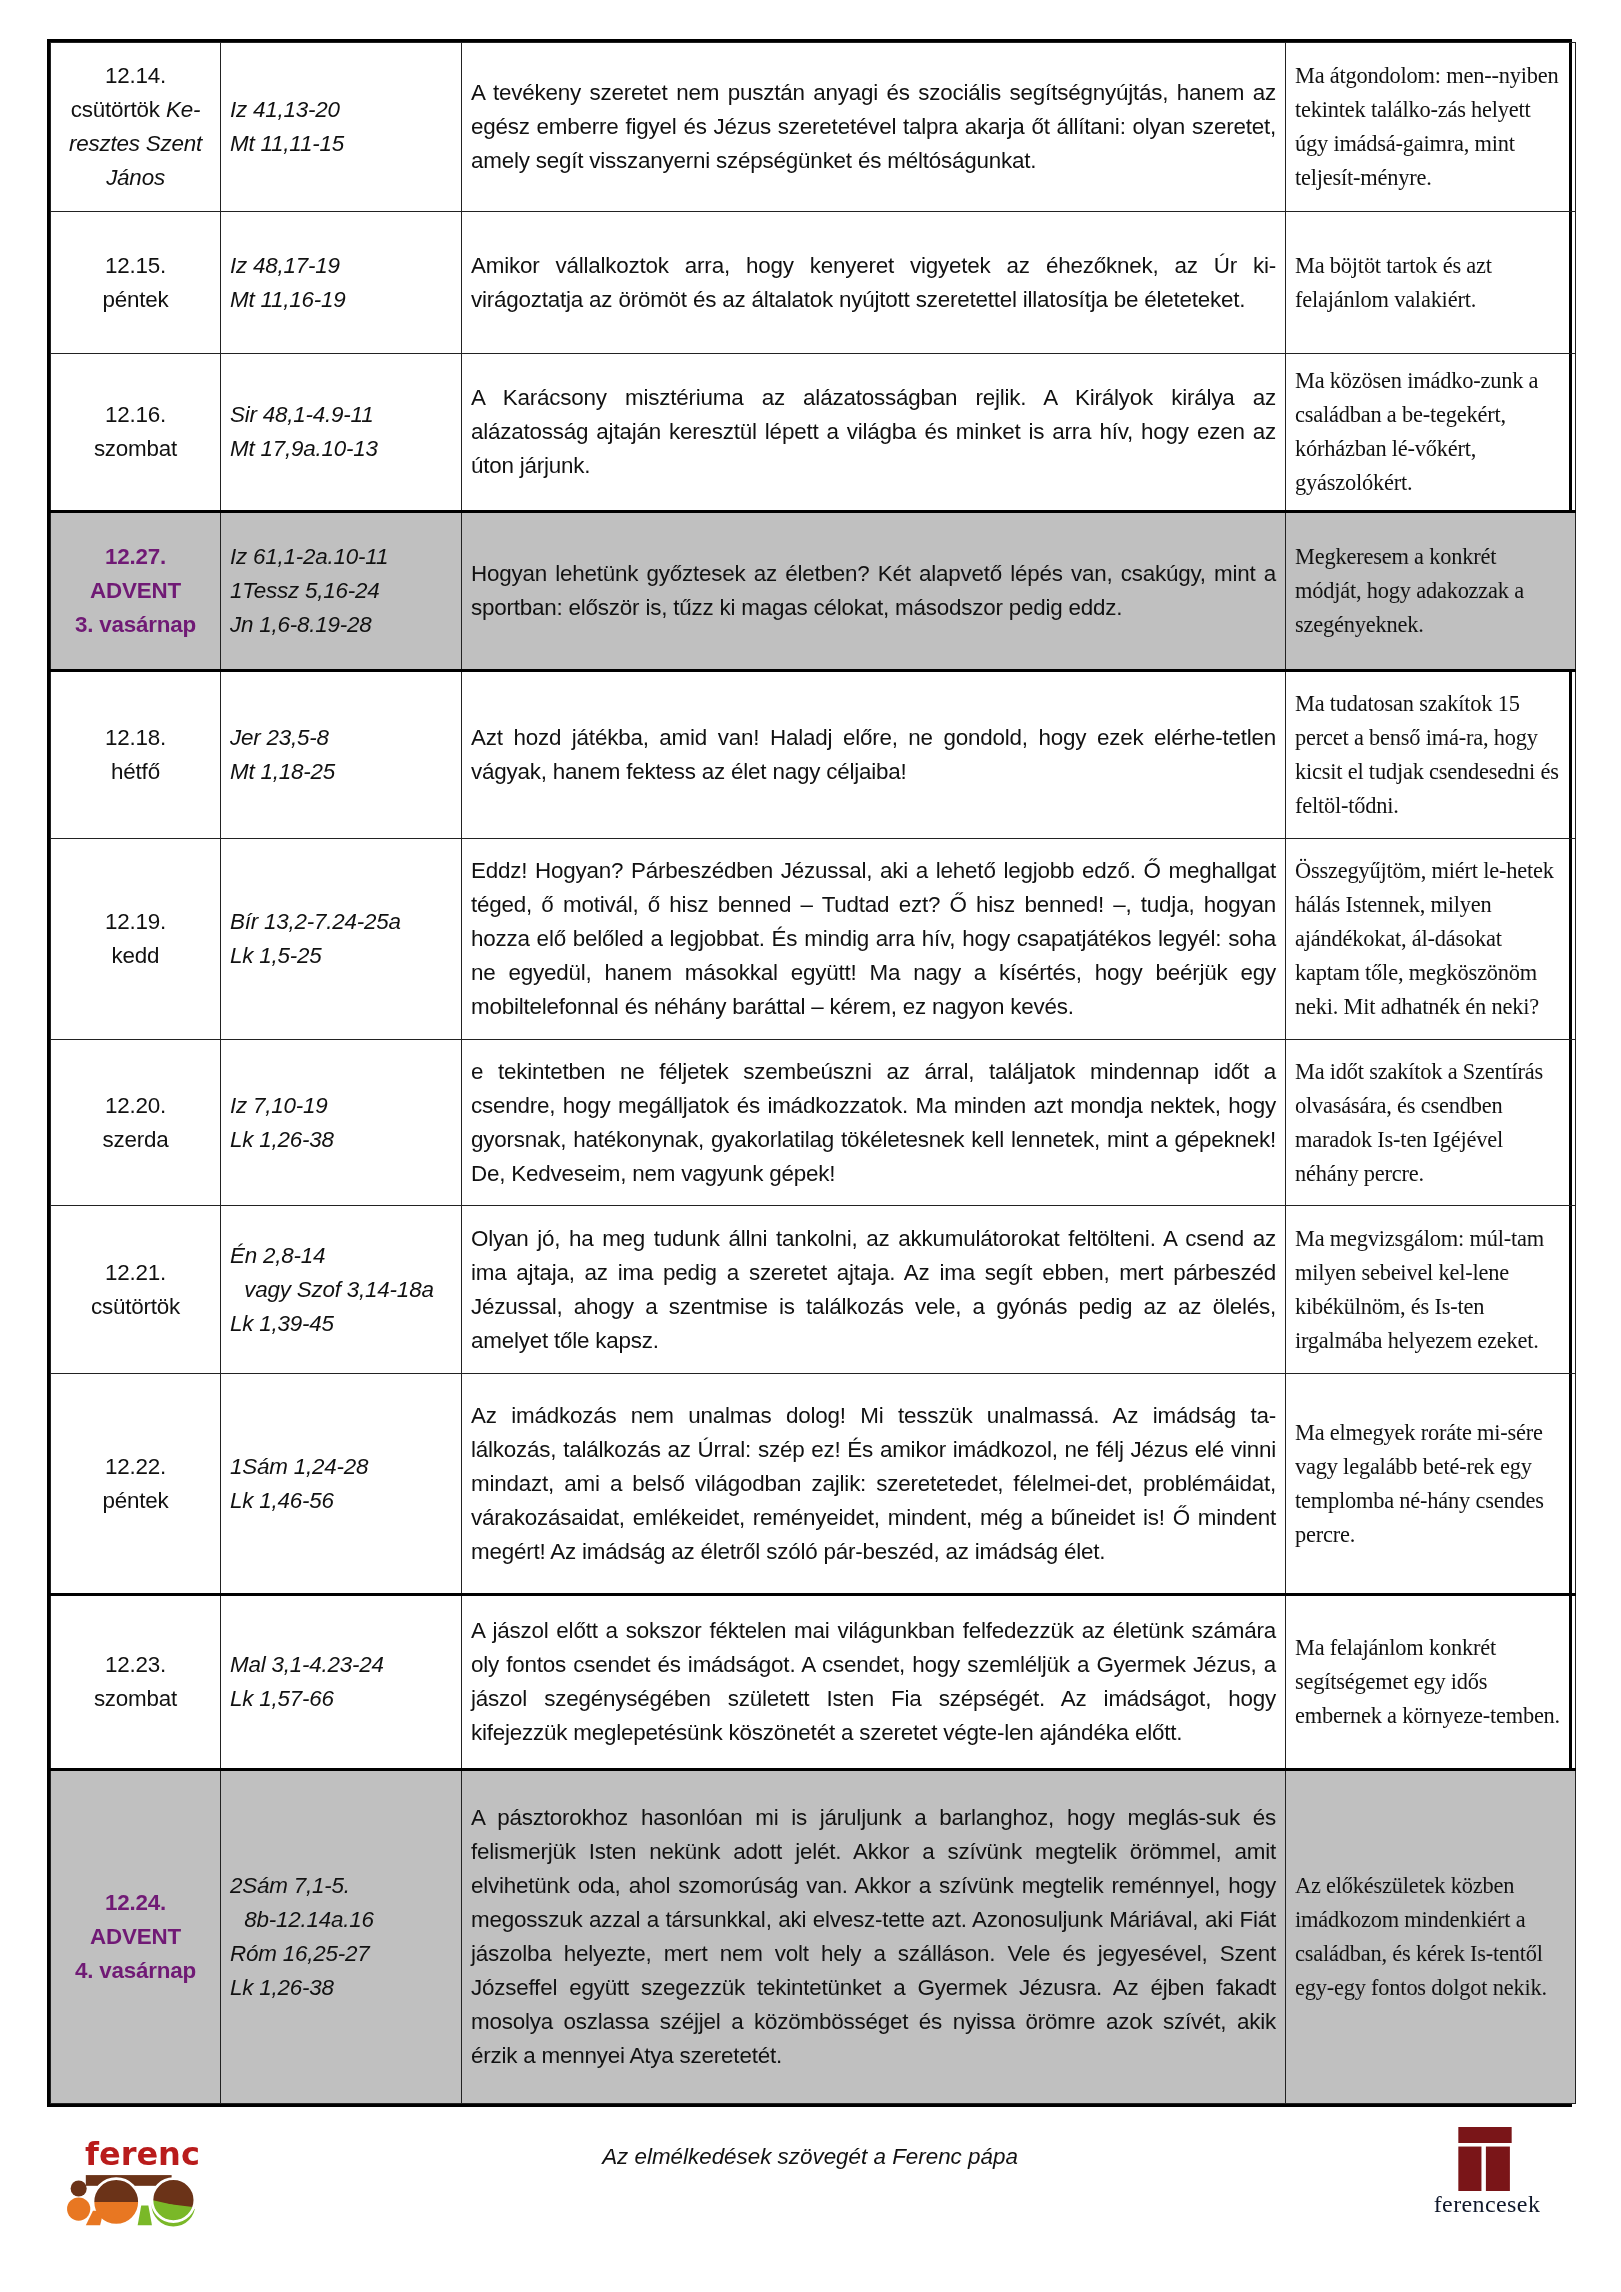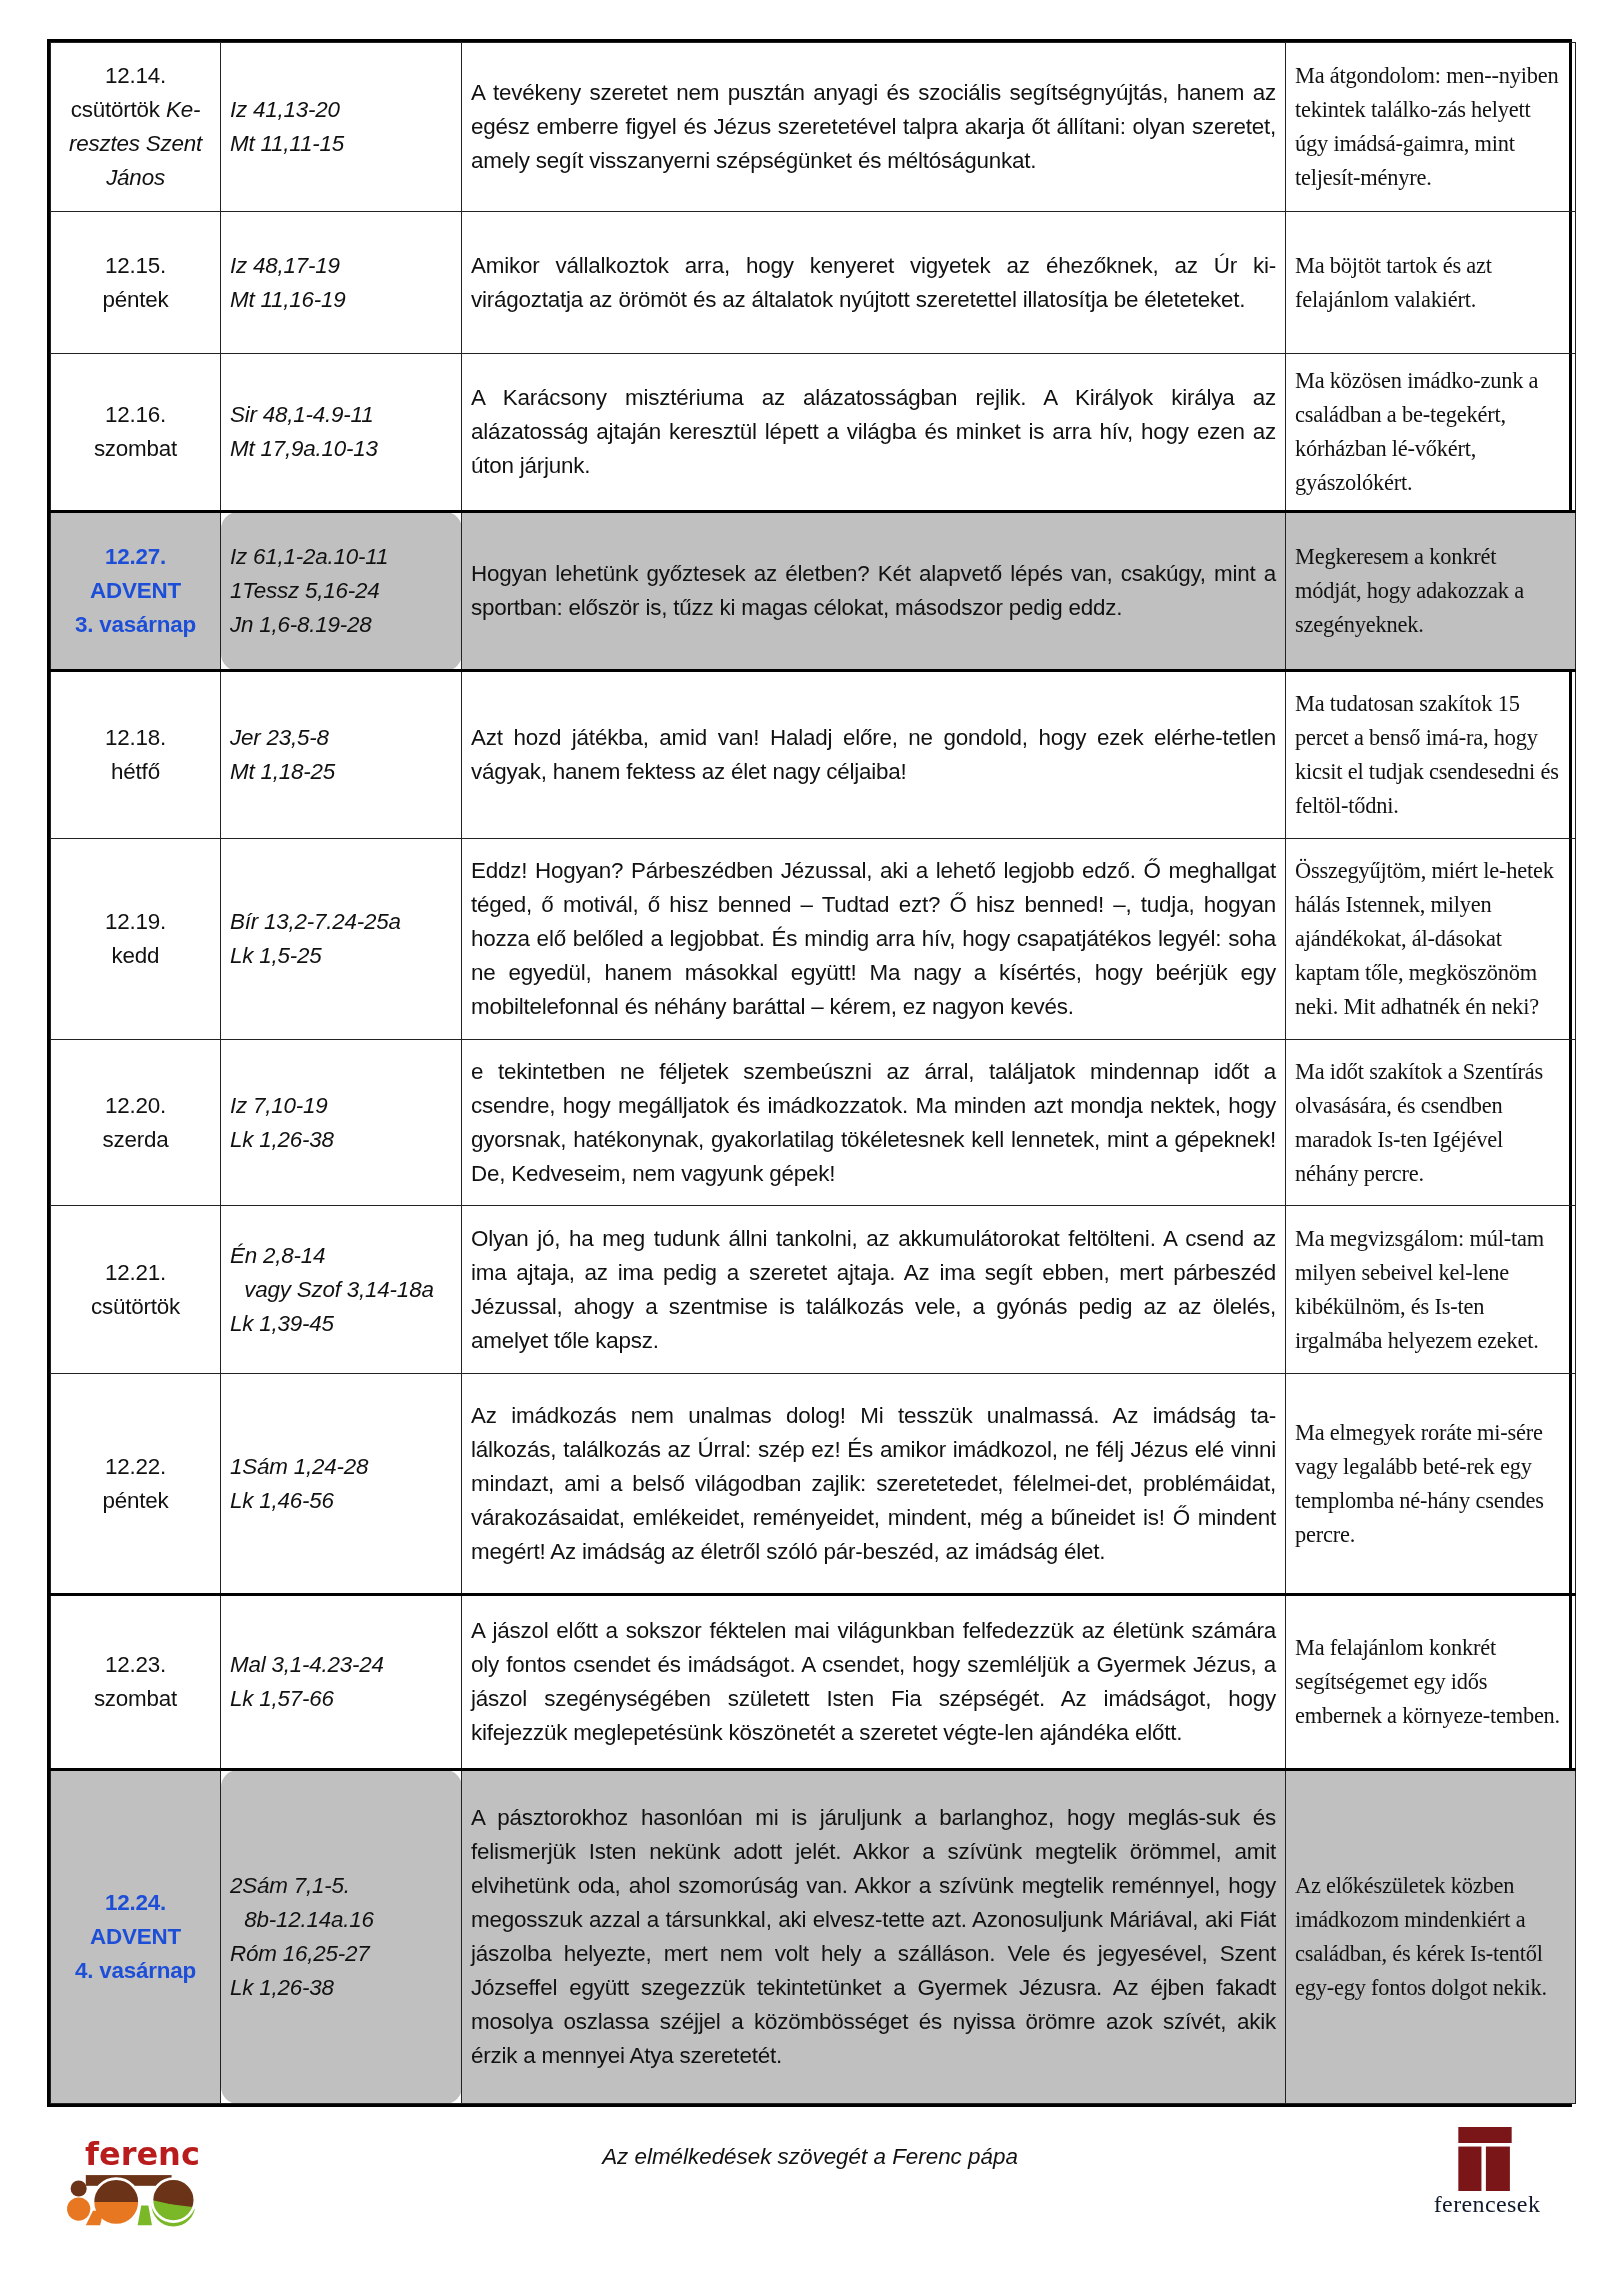--- a/index.html
+++ b/index.html
@@ -21,22 +21,22 @@
   table.cal col.c-date { width: 170px; }
   table.cal col.c-ref { width: 241px; }
   table.cal col.c-text { width: 824px; }
   table.cal col.c-res { width: 290px; }
   tr.sunday td { background: #c0c0c0; }
   tr.thick-top td { border-top: 3.6px solid #000; }
   td.date { text-align: center; padding: 3.6px 3.6px; }
   td.date .d { display: block; }
   td.date .day { display: block; }
   td.date .day i { font-style: italic; }
-  tr.sunday td.date { color: #1d4ed8; font-weight: bold; }
-  td.ref { font-style: italic; border-radius: 17px; }
+  tr.sunday td.date { color: #701a75; font-weight: bold; }
+  td.ref { font-style: italic; }
   td.ref span { display: block; }
   td.ref span.indent { padding-left: 14.3px; }
   td.text { text-align: justify; padding-left: 9px; padding-right: 10.7px; }
   td.res { padding-left: 7.2px; padding-right: 5.4px; font-family: Liberation Serif, serif; }
   .footer-text {
     position: absolute; left: 340px; top: 2140px; width: 940px;
     text-align: center; font-style: italic; font-size: 22.4px; line-height: 34px;
   }
   .logo-left { position: absolute; left: 59px; top: 2139px; width: 143px; height: 99px; }
   .logo-right { position: absolute; left: 1420px; top: 2127px; width: 134px; height: 99px; }

